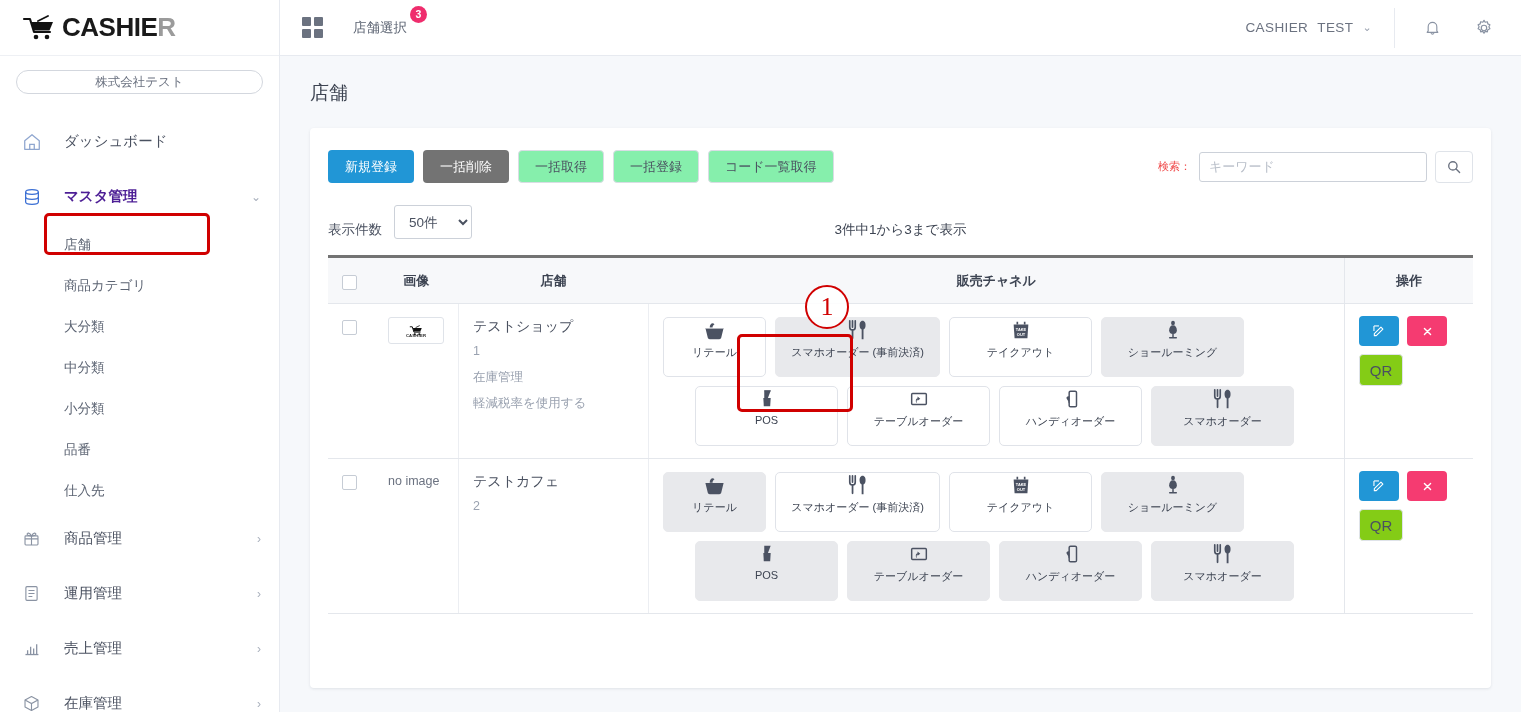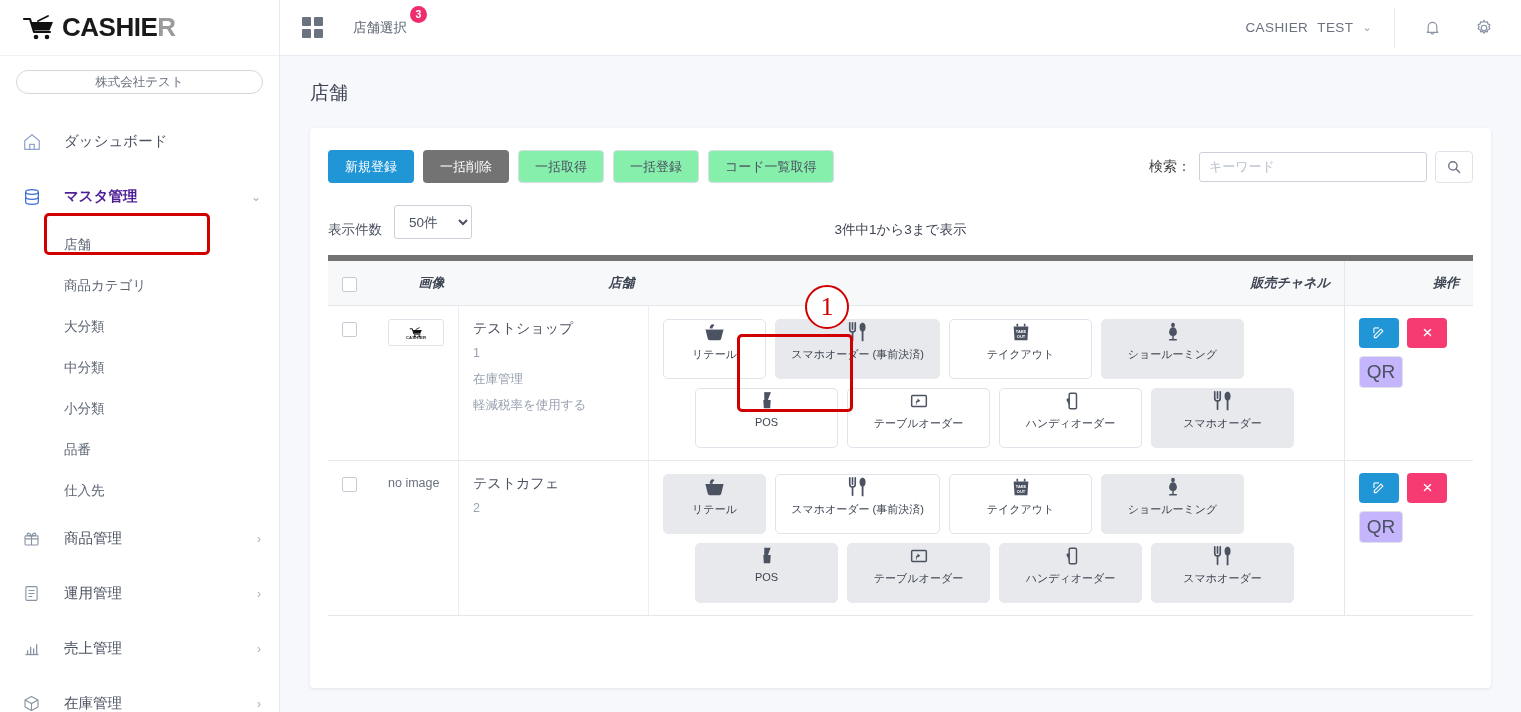--- a/index.html
+++ b/index.html
@@ -109,21 +109,21 @@
   .btn {
     height: 33px; padding: 0 16px; border-radius: 4px;
     font-size: 13px; display: inline-flex; align-items: center; justify-content: center;
     cursor: pointer; border: 1px solid transparent; white-space: nowrap;
     font-family: "Liberation Sans", sans-serif;
   }
   .btn-primary { background: #2196d6; color: #fff; }
   .btn-danger { background: #737373; color: #fff; }
   .btn-outline { background: #86efac; color: #4a5160; border: 1px solid #d9dde4; }
   .toolbar-right { margin-left: auto; display: flex; align-items: center; gap: 8px; }
-  .search-label { font-size: 14px; color: #404040; font-family: Liberation Mono, monospace; }
+  .search-label { font-size: 11px; color: #ef4444; font-family: Liberation Mono, monospace; }
   .search-input {
     width: 228px; height: 30px; border: 1px solid #ccd1d9; border-radius: 3px;
     padding: 0 9px; font-size: 13px; color: #4a5160; outline: none;
     font-family: "Liberation Sans", sans-serif; background:#fff;
   }
   .search-input::placeholder { color: #b9bfc9; }
   .search-btn {
     width: 38px; height: 32px; border: 1px solid #dfe3e9; border-radius: 4px;
     background: #fff; display: flex; align-items: center; justify-content: center;
     cursor: pointer; color: #6b7280;
@@ -138,23 +138,23 @@
     font-family: "Liberation Sans", sans-serif; cursor: pointer;
   }
   .range-text {
     position: absolute; left: 50%; transform: translateX(-50%);
     font-size: 13.5px; color: #3d4452;
   }
 
   
   table.grid { width: 100%; border-collapse: collapse; margin-top: 16px; }
   table.grid thead th {
-    background: #f7f8fa; border-top: 6px solid #737373; border-bottom: 1px solid #e4e7ec;
-    font-size: 13px; color: #3d4452; font-weight: bold; text-align: right;
-    height: 47px; padding: 0 14px; vertical-align: middle; font-style: italic;
+    background: #f7f8fa; border-top: 3px solid #737373; border-bottom: 1px solid #e4e7ec;
+    font-size: 13px; color: #3d4452; font-weight: bold; text-align: center;
+    height: 47px; padding: 0 14px; vertical-align: middle;
   }
   table.grid thead th.col-check { width: 46px; padding-left: 14px; }
   table.grid thead th.col-img { width: 80px; }
   table.grid thead th.col-store { width: 190px; }
   table.grid thead th.col-chan { }
   table.grid thead th.col-ops { width: 116px; border-left: 1px solid #e4e7ec; }
   table.grid td {
     border-bottom: 1px solid #e4e7ec; padding: 12px 14px; vertical-align: top;
     background: #fff;
   }
@@ -196,21 +196,21 @@
   .ops { display: flex; flex-wrap: wrap; gap: 8px; width: 100px; }
   .op-btn {
     width: 40px; height: 30px; border-radius: 4px; border: none;
     display: flex; align-items: center; justify-content: center;
     color: #fff; font-size: 13px; cursor: pointer;
   }
   .op-edit { background: #2196d6; }
   .op-del { background: #f53b71; }
   .op-qr {
     width: 44px; height: 32px; border: 1px solid #dfe3e9; border-radius: 4px;
-    background: #c4b5fd; color: #4a5160; font-size: 19px;
+    background: #84cc16; color: #4a5160; font-size: 15px;
     display: flex; align-items: center; justify-content: center; cursor: pointer;
   }
 
   
   .annot-circle {
     position: absolute; width: 44px; height: 44px;
     border: 2.5px solid #d00000; border-radius: 50%;
     color: #d00000; font-size: 26px; display: flex; align-items: center; justify-content: center;
     background: rgba(255,255,255,.88); z-index: 50; font-family: "Liberation Serif", serif;
   }

